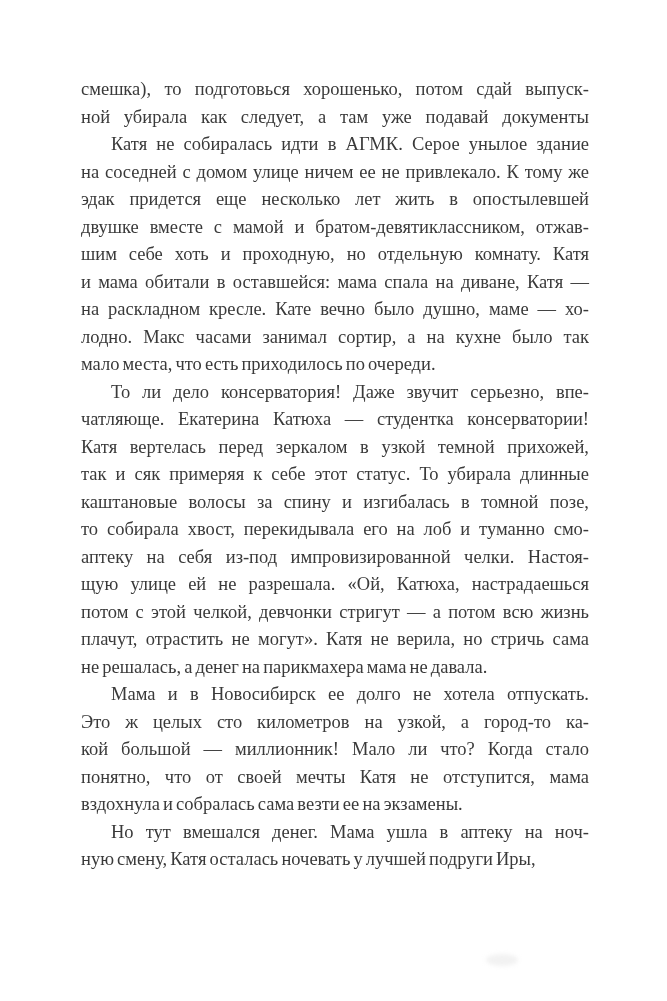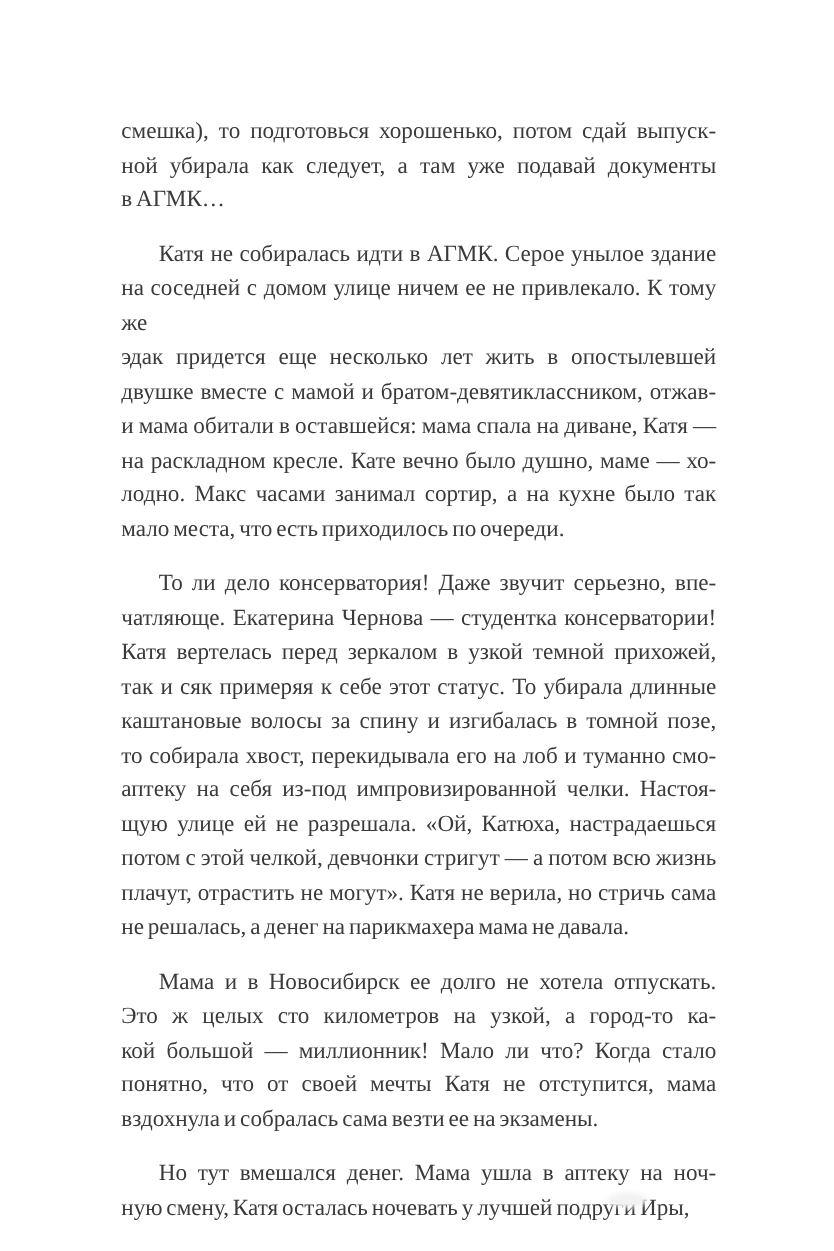--- a/index.html
+++ b/index.html
@@ -18,21 +18,21 @@
     position: absolute;
     left: 81px;
     top: 76px;
     width: 508px;
     font-family: "Liberation Serif", "DejaVu Serif", serif;
     font-size: 18.5px;
     color: #3a3a3a;
     word-spacing: -1.5px;
   }
   .paragraph {
-    margin: 16px;
+    margin: 0;
     padding: 0;
   }
   .line {
     line-height: 27.5px;
     text-align: justify;
     text-align-last: justify;
   }
   .line.last {
     text-align-last: left;
   }
@@ -51,35 +51,35 @@
   }
 </style>
 </head>
 <body>
 
 <div class="page">
   <div class="text-block" id="text-block" style="color: rgb(58, 58, 58);">
       <div class="paragraph">
         <div class="line">смешка), то подготовься хорошенько, потом сдай выпуск-</div>
         <div class="line">ной убирала как следует, а там уже подавай документы</div>
-        <div class="line last">в АГМК…</div>
       </div>
       <div class="paragraph">
         <div class="line first-indent">Катя не собиралась идти в АГМК. Серое унылое здание</div>
         <div class="line">на соседней с домом улице ничем ее не привлекало. К тому же</div>
         <div class="line">эдак придется еще несколько лет жить в опостылевшей</div>
         <div class="line">двушке вместе с мамой и братом-девятиклассником, отжав-</div>
+        <div class="line">шим себе хоть и проходную, но отдельную комнату. Катя</div>
         <div class="line">и мама обитали в оставшейся: мама спала на диване, Катя —</div>
         <div class="line">на раскладном кресле. Кате вечно было душно, маме — хо-</div>
         <div class="line">лодно. Макс часами занимал сортир, а на кухне было так</div>
         <div class="line last">мало места, что есть приходилось по очереди.</div>
       </div>
       <div class="paragraph">
         <div class="line first-indent">То ли дело консерватория! Даже звучит серьезно, впе-</div>
-        <div class="line">чатляюще. Екатерина Чернова — студентка консерватории!</div>
+        <div class="line">чатляюще. Екатерина Катюха — студентка консерватории!</div>
         <div class="line">Катя вертелась перед зеркалом в узкой темной прихожей,</div>
         <div class="line">так и сяк примеряя к себе этот статус. То убирала длинные</div>
         <div class="line">каштановые волосы за спину и изгибалась в томной позе,</div>
         <div class="line">то собирала хвост, перекидывала его на лоб и туманно смо-</div>
         <div class="line">аптеку на себя из-под импровизированной челки. Настоя-</div>
         <div class="line">щую улице ей не разрешала. «Ой, Катюха, настрадаешься</div>
         <div class="line">потом с этой челкой, девчонки стригут — а потом всю жизнь</div>
         <div class="line">плачут, отрастить не могут». Катя не верила, но стричь сама</div>
         <div class="line last">не решалась, а денег на парикмахера мама не давала.</div>
       </div>

